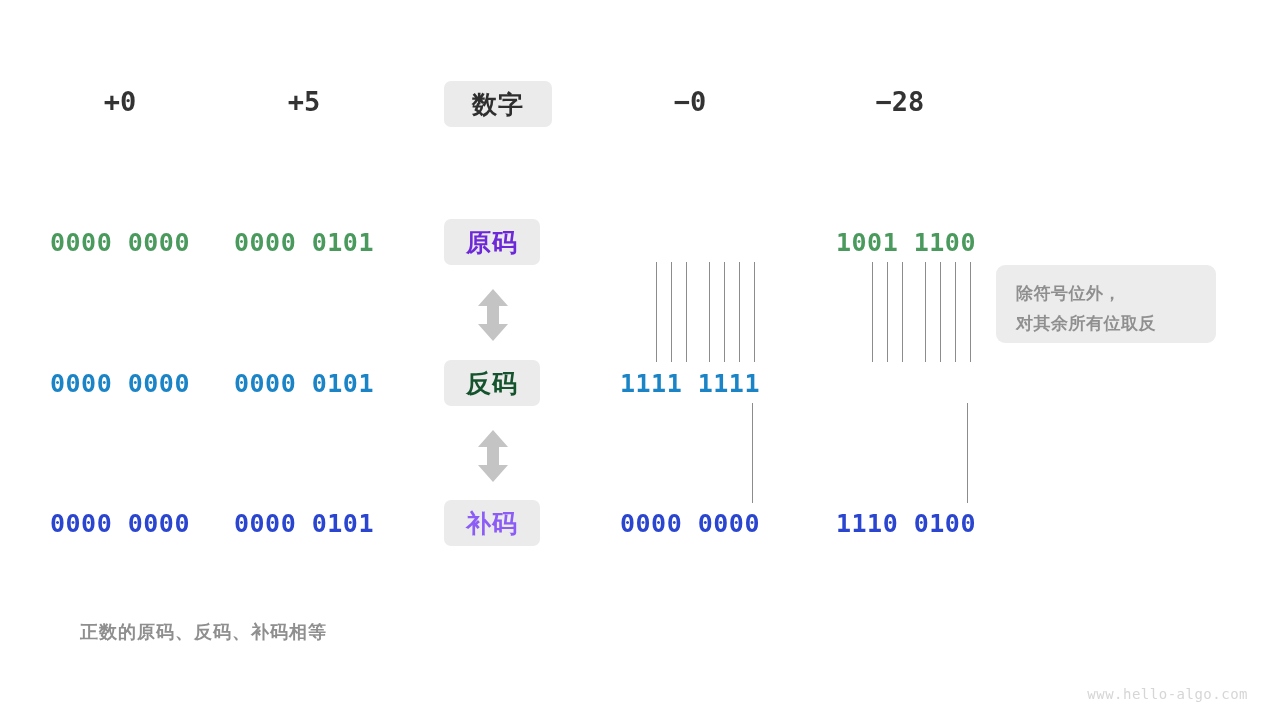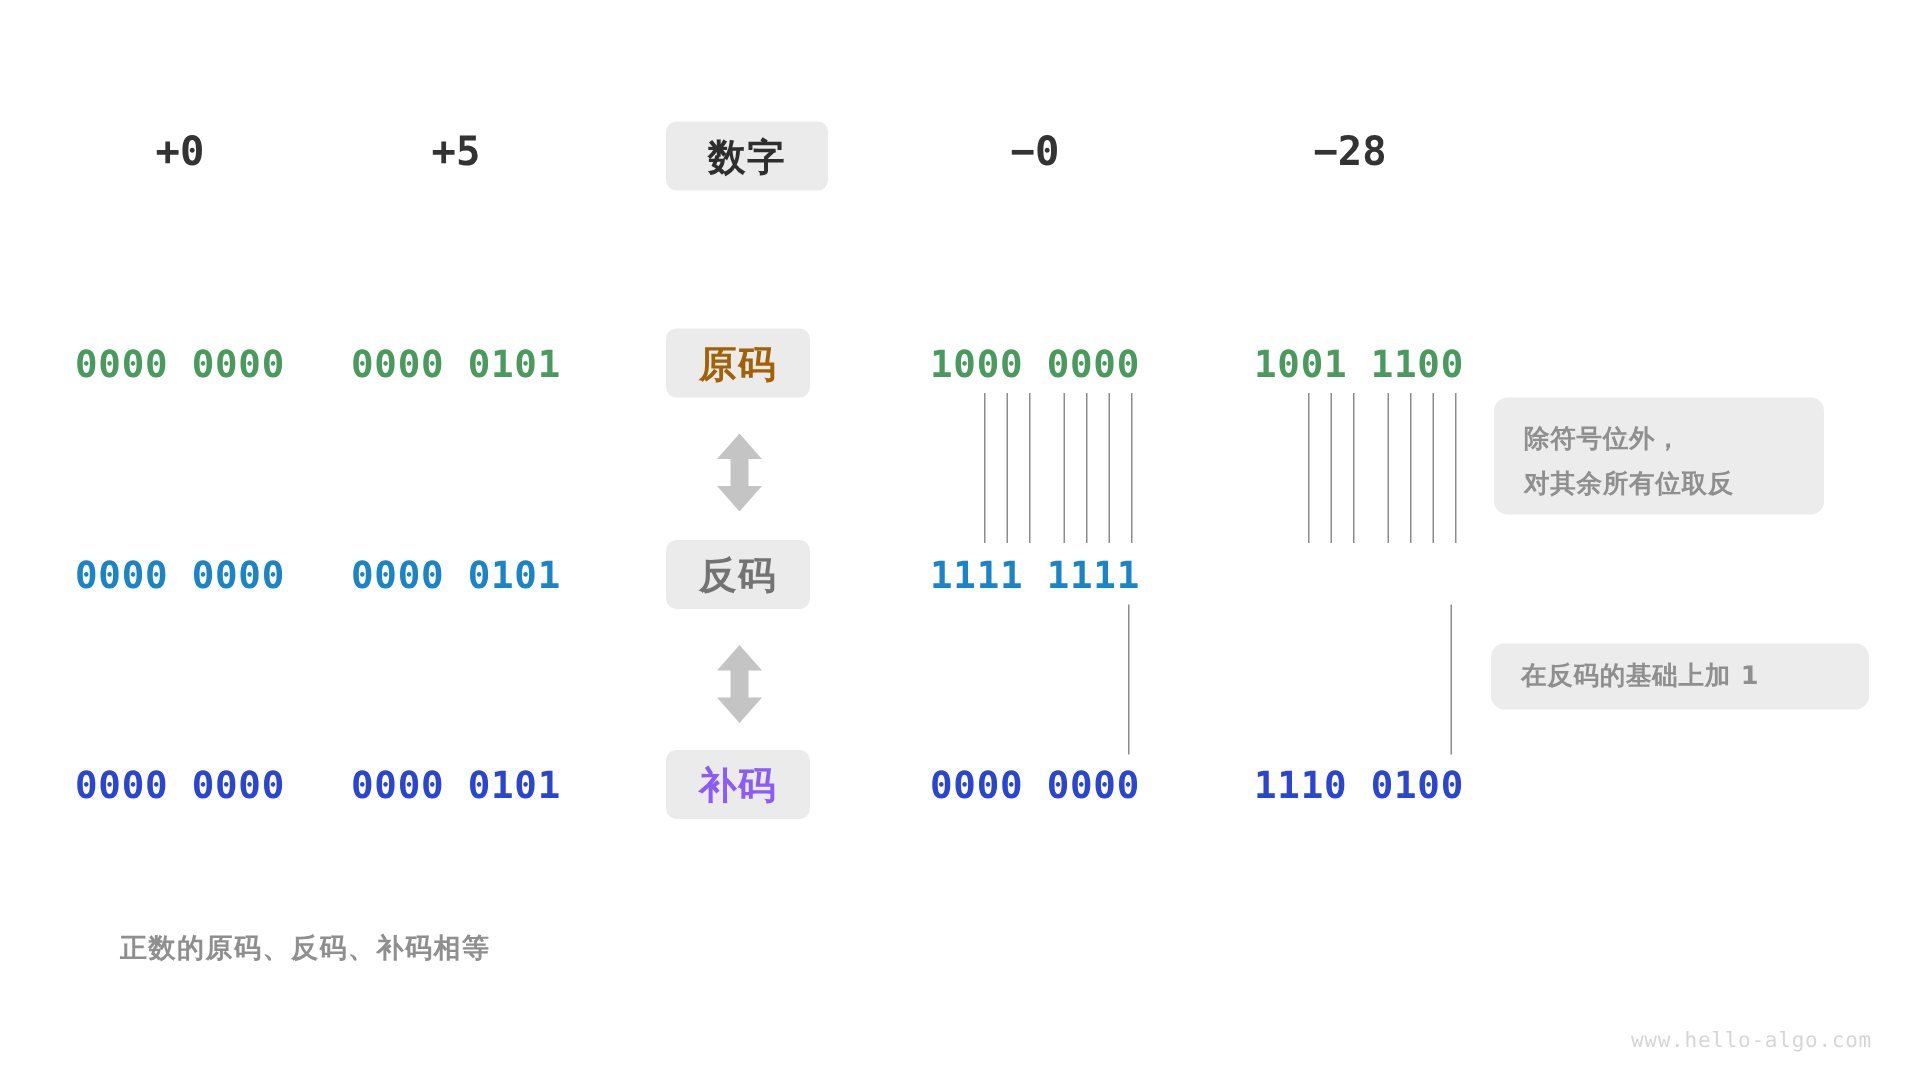--- a/index.html
+++ b/index.html
@@ -38,22 +38,22 @@
     background: #ebebeb;
     border-radius: 7px;
     font-size: 25px;
     font-weight: bold;
     display: flex;
     align-items: center;
     justify-content: center;
     letter-spacing: 1px;
   }
   .badge-dark  { color: #2e2e2e; }
-  .badge-green { color: #a16207; }
-  .badge-blue  { color: #737373; }
+  .badge-green { color: #6d28d9; }
+  .badge-blue  { color: #14532d; }
   .badge-indigo{ color: #8b5cf6; }
 
   
   .bits {
     font-family: "DejaVu Sans Mono", "Liberation Mono", monospace;
     font-size: 25px;
     font-weight: bold;
     text-align: center;
     white-space: pre;
     letter-spacing: 0.5px;
@@ -126,21 +126,20 @@
   <div class="abs num-label" style="left:610px; top:86px; width:160px;">−0</div>
 
   <div class="abs num-label" style="left:820px; top:86px; width:160px;">−28</div>
 
   <div class="abs bits c-green" style="left:20px;  top:228px; width:200px;">0000 0000</div>
 
   <div class="abs bits c-green" style="left:204px; top:228px; width:200px;">0000 0101</div>
 
   <div class="badge badge-green abs" style="left:444px; top:219px; width:96px; height:46px;">原码</div>
 
-  <div class="abs bits c-green" style="left:590px; top:228px; width:200px;">1000 0000</div>
 
   <div class="abs bits c-green" style="left:806px; top:228px; width:200px;">1001 1100</div>
 
   <div class="abs bits c-blue" style="left:20px;  top:369px; width:200px;">0000 0000</div>
 
   <div class="abs bits c-blue" style="left:204px; top:369px; width:200px;">0000 0101</div>
 
   <div class="badge badge-blue abs" style="left:444px; top:360px; width:96px; height:46px;">反码</div>
 
   <div class="abs bits c-blue" style="left:590px; top:369px; width:200px;">1111 1111</div>
@@ -183,20 +182,19 @@
 
   <div class="dbl-arrow" style="left:474px; top:430px;">
     <svg width="38" height="52" viewBox="0 0 38 52">
       <polygon points="19,0 34,17 25,17 25,35 34,35 19,52 4,35 13,35 13,17 4,17" fill="#c4c4c4"></polygon>
     </svg>
   </div>
 
   <div class="note" style="left:996px; top:265px; width:220px; height:78px;">除符号位外，
 对其余所有位取反</div>
 
-  <div class="note note-1line" style="left:994px; top:429px; width:252px; height:44px;">在反码的基础上加 1</div>
 
   <div class="caption" style="left:56px; top:620px;margin-left:24px;">正数的原码、反码、补码相等</div>
 
 
   <div class="watermark">www.hello-algo.com</div>
 
 </div>
 
 </body></html>

